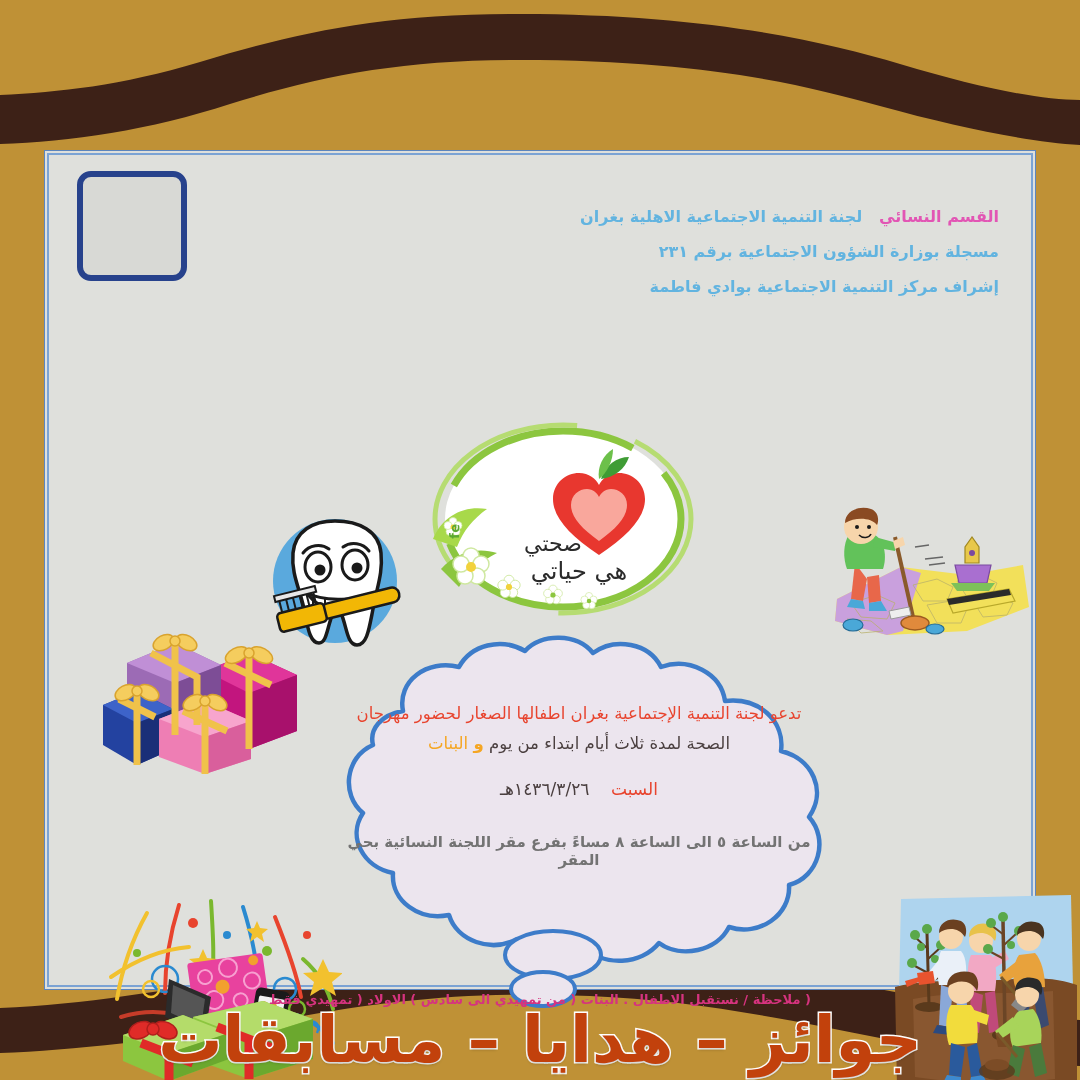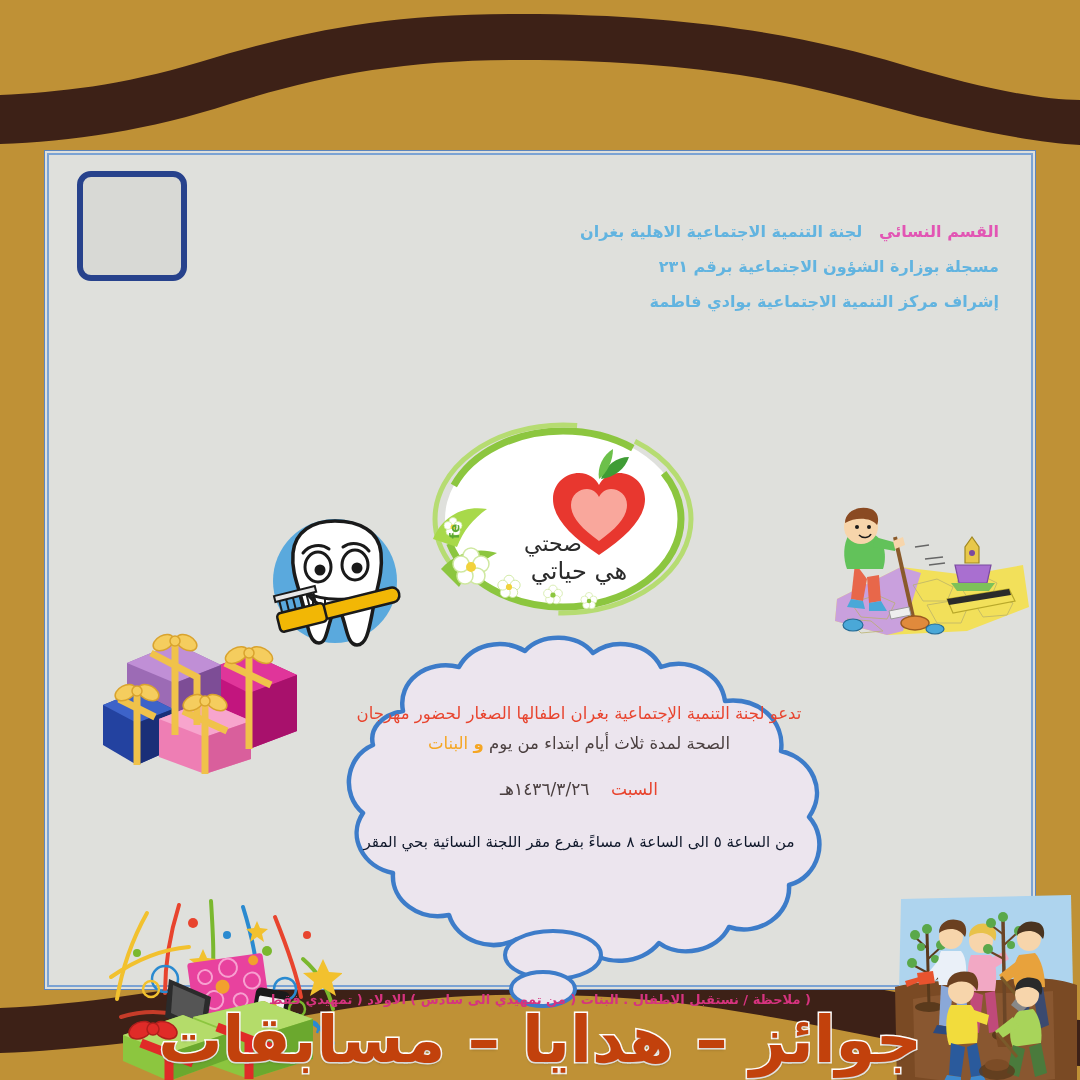--- a/index.html
+++ b/index.html
@@ -27,21 +27,21 @@
 
   
   #logo{position:absolute;left:32px;top:20px;width:110px;height:110px;}
   #logo .box{
     position:absolute;inset:0;border:6px solid #27428c;border-radius:14px;
     background:#d8d9d5;box-sizing:border-box;
   }
 
   
   #org-header{
-    position:absolute;right:36px;top:71px;width:560px;
+    position:absolute;right:36px;top:56px;width:560px;
     text-align:left;direction:rtl;
   }
   #org-header .line{
     font-size:16px;font-weight:bold;color:#62b4e0;letter-spacing:0px;
     margin-bottom:16px;white-space:nowrap;text-align:right;
     font-family:"DejaVu Sans","Liberation Sans",sans-serif;
   }
   #org-header .line.l2,#org-header .line.l3{font-size:16px;}
   #org-header .accent{color:#e255b4;font-weight:bold;}
 
@@ -69,21 +69,21 @@
     position:absolute;left:284px;top:548px;width:500px;
     direction:rtl;text-align:center;
   }
   .ct-l1{font-size:16.5px;line-height:30px;color:#e8442e;font-weight:500;}
   .ct-l1 .w-and{color:#f5a623;font-weight:bold;}
   .ct-l1 .w-env{color:#f5a623;}
   .ct-l1 .dark{color:#4a3f3f;}
   .ct-date{margin-top:20px;font-size:17px;color:#4a3f3f;}
   .ct-date .day{color:#e8442e;}
   .ct-time{
-    margin-top:34px;font-size:15px;font-weight:normal;color:#0f172a;
+    margin-top:34px;font-size:15px;font-weight:bold;color:#737373;
     letter-spacing:0px;
   }
 
   
   #big-title{
     position:absolute;left:0;right:0;top:852px;text-align:center;
     font-size:64px;font-weight:bold;color:#c2410c;
     direction:rtl;
     -webkit-text-stroke:3px #ffffff;
     paint-order:stroke fill;

